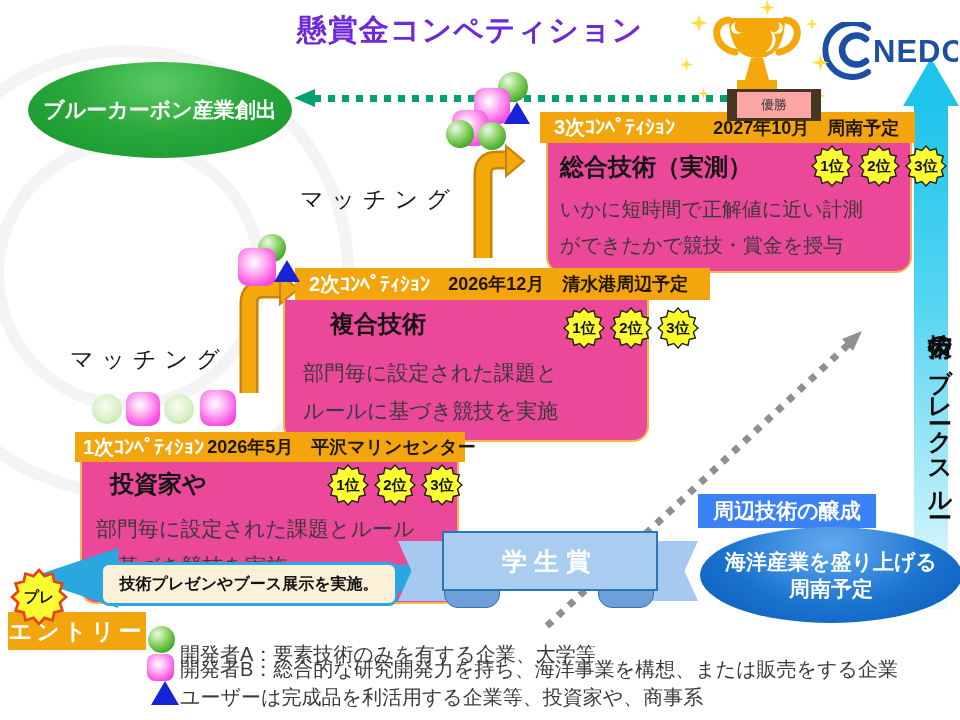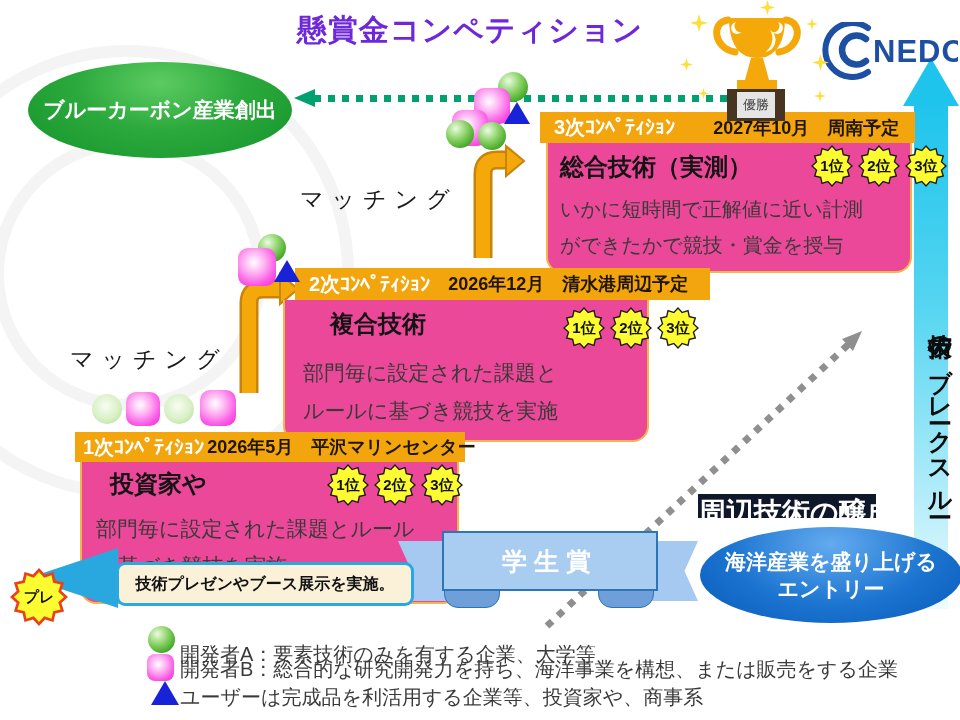--- a/index.html
+++ b/index.html
@@ -54,46 +54,46 @@
   
   .matching{position:absolute;font-size:23px;letter-spacing:8px;color:#1a1a1a;z-index:3;white-space:nowrap;}
   
   .goal-green{position:absolute;left:28px;top:62px;width:264px;height:96px;border-radius:50%;z-index:5;
     background:radial-gradient(ellipse at 50% 22%,#5bcb62 0%,#2ca93c 45%,#13942b 100%);
     display:grid;place-items:center;color:#fff;font-size:21px;font-weight:bold;white-space:nowrap;}
   .goal-blue{position:absolute;left:700px;top:527px;width:262px;height:96px;border-radius:50%;z-index:6;
     background:radial-gradient(ellipse at 50% 18%,#64abef 0%,#1b74d0 55%,#0a59b8 100%);
     display:flex;flex-direction:column;align-items:center;justify-content:center;
     color:#fff;font-size:21px;font-weight:bold;line-height:27px;}
-  .gray-label{position:absolute;left:698px;top:494px;width:178px;height:24px;background:#0f172a;z-index:6;
-    color:#fff;font-size:28px;font-weight:bold;display:grid;place-items:center;white-space:nowrap;}
+  .gray-label{position:absolute;left:698px;top:494px;width:178px;height:34px;background:#3b82f6;z-index:6;
+    color:#fff;font-size:21px;font-weight:bold;display:grid;place-items:center;white-space:nowrap;}
   
   .rib-tail{position:absolute;width:52px;height:60px;background:#a5c9f0;z-index:5;}
   .rib-tail.left{left:398px;top:541px;clip-path:polygon(0 0,100% 0,100% 100%,0 100%,26% 50%);}
   .rib-tail.right{left:646px;top:541px;clip-path:polygon(0 0,100% 0,74% 50%,100% 100%,0 100%);}
   .rib-fold{position:absolute;width:54px;height:24px;background:#6e9fd8;border:1px solid #2e75b6;
     border-radius:0 0 14px 14px;z-index:5;}
   .rib-band{position:absolute;left:442px;top:531px;width:212px;height:56px;background:#a9ccf1;
     border:2px solid #2e75b6;display:grid;place-items:center;z-index:6;
     color:#fff;font-size:25px;font-weight:bold;letter-spacing:7px;}
   
   .blue-arrow{position:absolute;left:28px;top:548px;width:392px;height:60px;background:#29a8e0;z-index:5;
     clip-path:polygon(0 50%,23% 0%,23% 28%,100% 28%,100% 72%,23% 72%,23% 100%);}
-  .note-box{position:absolute;left:116px;top:562px;width:292px;height:38px;background:#fbf0d8;
+  .note-box{position:absolute;left:100px;top:562px;width:292px;height:38px;background:#fbf0d8;
     border:3px solid #2aa8e0;border-radius:9px;display:grid;place-items:center;z-index:6;
     font-size:16px;font-weight:bold;color:#111;white-space:nowrap;}
   .pre-badge{position:absolute;left:10px;top:568px;width:58px;height:58px;background:#e8421a;
     display:grid;place-items:center;z-index:7;}
   .pre-in{width:50px;height:50px;background:#fcfc30;display:grid;place-items:center;
     font-size:15px;font-weight:bold;color:#111;}
   .entry-label{position:absolute;left:8px;top:612px;width:138px;height:38px;background:#f2a50c;z-index:6;
     color:#fff;font-size:23px;font-weight:bold;letter-spacing:4px;display:grid;place-items:center;}
   
   .trophy-svg{position:absolute;left:707px;top:14px;z-index:6;}
-  .plaque{position:absolute;left:727px;top:89px;width:58px;height:32px;background:#e5e5e5;z-index:6;
+  .plaque{position:absolute;left:727px;top:89px;width:94px;height:32px;background:#fca5a5;z-index:6;
     border:3px solid #473521;border-left-width:10px;border-right-width:10px;
     display:grid;place-items:center;font-size:13px;color:#333;box-sizing:border-box;}
   .sparkle{position:absolute;background:#ffde3c;z-index:6;
     clip-path:polygon(50% 0%,61% 39%,100% 50%,61% 61%,50% 100%,39% 61%,0% 50%,39% 39%);}
   
   .nedo{position:absolute;left:816px;top:22px;z-index:6;}
   
   .legend-text{position:absolute;font-size:20px;color:#3a3a3a;white-space:nowrap;z-index:5;}
   .svg-overlay{position:absolute;left:0;top:0;z-index:2;pointer-events:none;}
 </style>
@@ -246,33 +246,34 @@
   <div class="sphere-light" style="left:164px;top:394px;width:30px;height:30px;"></div>
   <div class="pinksq" style="left:200px;top:390px;width:36px;height:36px;"></div>
 
   <div class="blue-arrow"></div>
   <div class="note-box">
     <span>技術プレゼンやブース展示を実施。</span>
   </div>
   <div class="pre-badge star12">
     <span class="pre-in star12">プレ</span>
   </div>
+  <div class="entry-label">エントリー</div>
 
   <div class="rib-tail left"></div>
   <div class="rib-tail right"></div>
   <div class="rib-fold" style="left:444px;top:582px;"></div>
   <div class="rib-fold" style="left:598px;top:582px;"></div>
   <div class="rib-band">
     <span>学生賞</span>
   </div>
 
   <div class="gray-label">周辺技術の醸成</div>
   <div class="goal-blue">
     <span>海洋産業を盛り上げる</span>
-    <span>エントリー</span>
+    <span>周南予定</span>
   </div>
 
   <div class="sphere" style="left:148px;top:626px;width:27px;height:27px;"></div>
   <div class="legend-text" style="left:180px;top:596px;margin-top:45px;">開発者A：要素技術のみを有する企業、大学等</div>
   <div class="pinksq" style="left:147px;top:654px;width:27px;height:27px;border-radius:8px;"></div>
   <div class="legend-text" style="left:180px;top:656px;">開発者B：総合的な研究開発力を持ち、海洋事業を構想、または販売をする企業</div>
   <div class="tri" style="left:151px;top:681px;border-left-width:14px;border-right-width:14px;border-bottom-width:24px;"></div>
   <div class="legend-text" style="left:180px;top:684px;">ユーザーは完成品を利活用する企業等、投資家や、商事系</div>
 
 </div>

